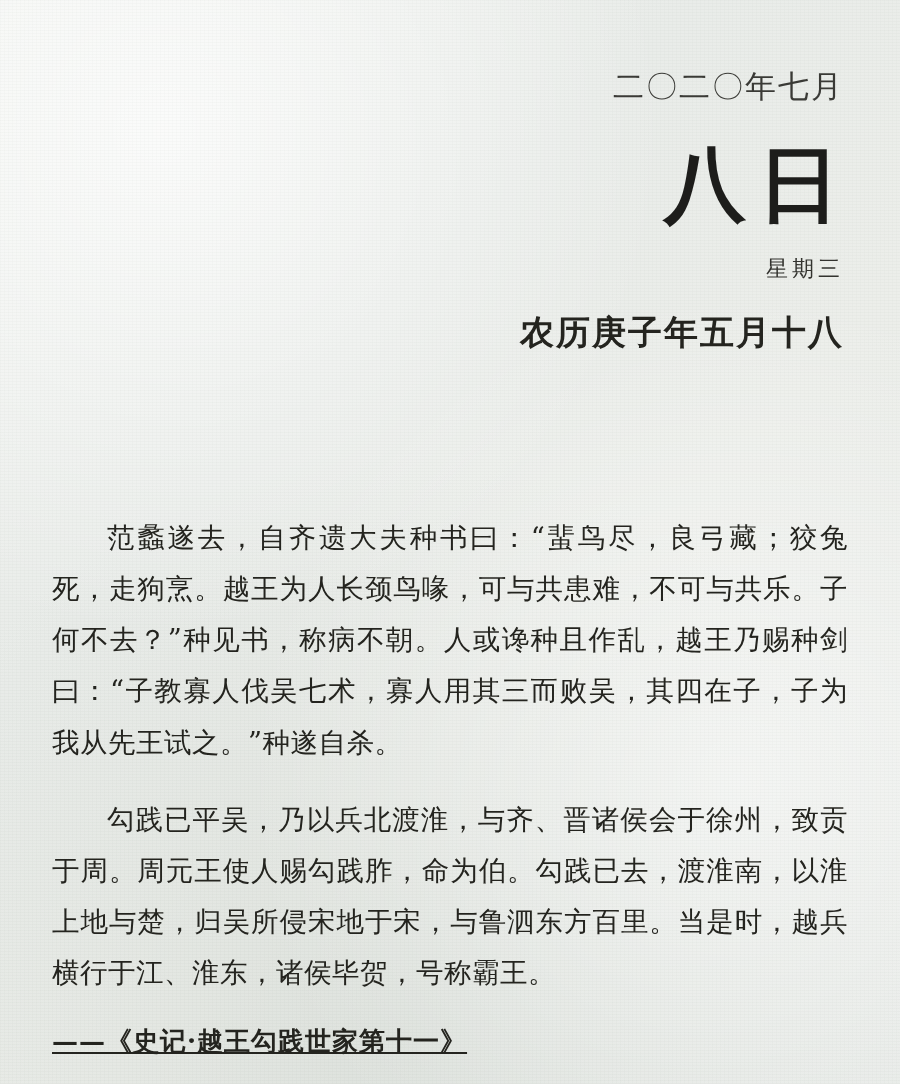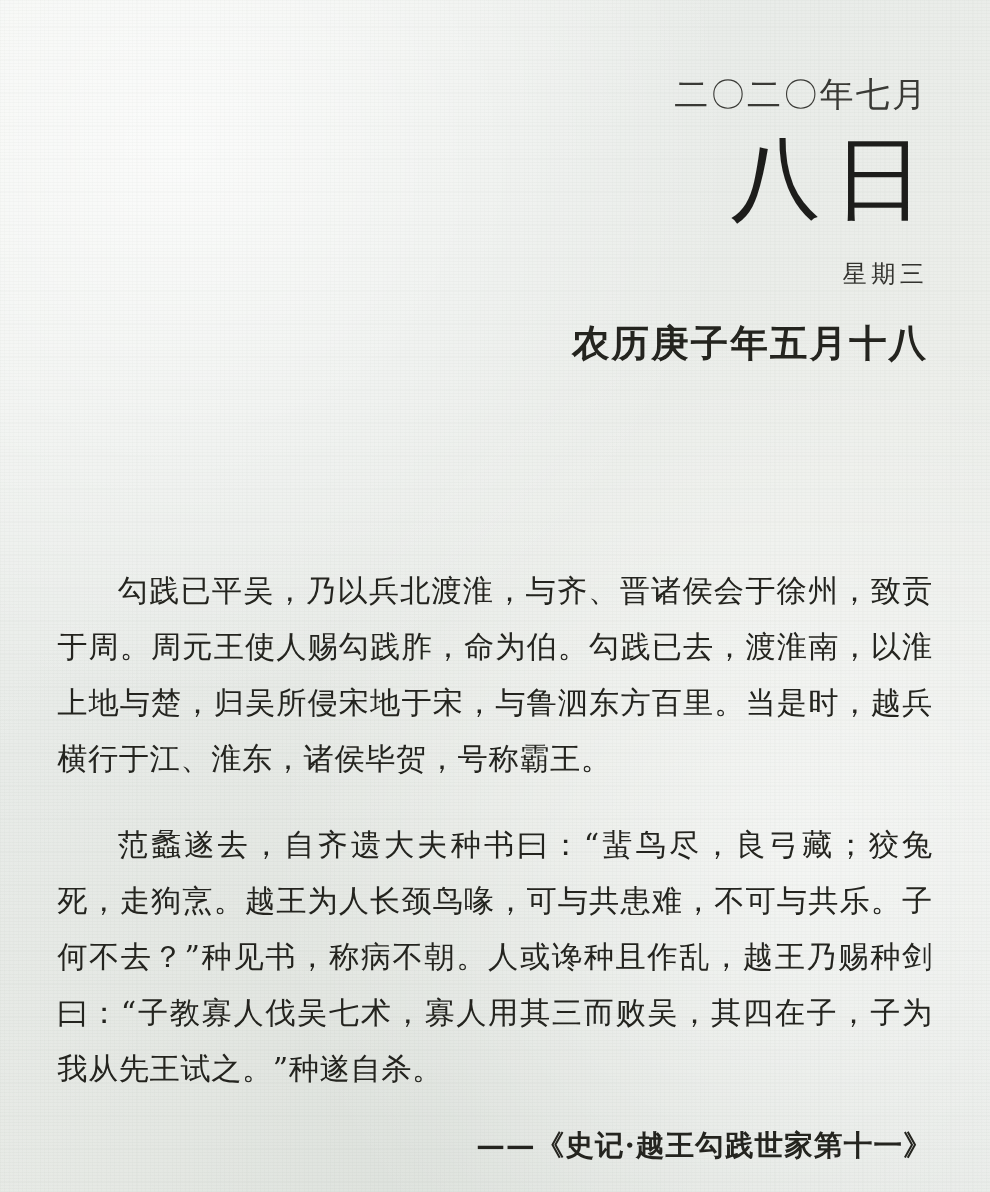--- a/index.html
+++ b/index.html
@@ -49,24 +49,24 @@
   }
   .date-year {
     font-size: 31px;
     letter-spacing: 2px;
     color: #3a3a36;
     line-height: 1.2;
     font-family: "DejaVu Serif", "Liberation Serif", serif;
   }
   .date-day {
     font-size: 82px;
-    font-weight: normal;
+    font-weight: bold;
     letter-spacing: 12px;
     line-height: 1.25;
-    margin-top: 8px;
+    margin-top: 28px;
     margin-right: -8px;
     color: #1d1d1b;
   }
   .date-weekday {
     font-size: 22px;
     letter-spacing: 4px;
     margin-top: 18px;
     color: #33332f;
   }
   .date-lunar {
@@ -143,39 +143,40 @@
     line-height: 1.86;
     text-align: justify;
     text-justify: inter-ideograph;
     text-indent: 2em;
     color: #24241f;
     margin: 0 0 26px 0;
     letter-spacing: 0.5px;
   }
   .source {
     margin-top: 22px;
-    text-align: right;
+    text-align: left;
     font-size: 26px;
     font-weight: bold;
     color: #24241f;
     letter-spacing: 1px;
+    text-decoration: underline;
   }
 </style>
 </head>
 <body>
 
 <div class="page">
 
   <div class="date-block">
     <div class="date-year">二〇二〇年七月</div>
     <div class="date-day">八日</div>
     <div class="date-weekday">星期三</div>
     <div class="date-lunar">农历庚子年五月十八</div>
   </div>
 
 
   <div class="content">
+    <p class="para">范蠡遂去，自齐遗大夫种书曰：“蜚鸟尽，良弓藏；狡兔死，走狗烹。越王为人长颈鸟喙，可与共患难，不可与共乐。子何不去？”种见书，称病不朝。人或谗种且作乱，越王乃赐种剑曰：“子教寡人伐吴七术，寡人用其三而败吴，其四在子，子为我从先王试之。”种遂自杀。</p>
     <p class="para">勾践已平吴，乃以兵北渡淮，与齐、晋诸侯会于徐州，致贡于周。周元王使人赐勾践胙，命为伯。勾践已去，渡淮南，以淮上地与楚，归吴所侵宋地于宋，与鲁泗东方百里。当是时，越兵横行于江、淮东，诸侯毕贺，号称霸王。</p>
-    <p class="para">范蠡遂去，自齐遗大夫种书曰：“蜚鸟尽，良弓藏；狡兔死，走狗烹。越王为人长颈鸟喙，可与共患难，不可与共乐。子何不去？”种见书，称病不朝。人或谗种且作乱，越王乃赐种剑曰：“子教寡人伐吴七术，寡人用其三而败吴，其四在子，子为我从先王试之。”种遂自杀。</p>
     <div class="source">——《史记·越王勾践世家第十一》</div>
   </div>
 
 </div>
 
 </body></html>

